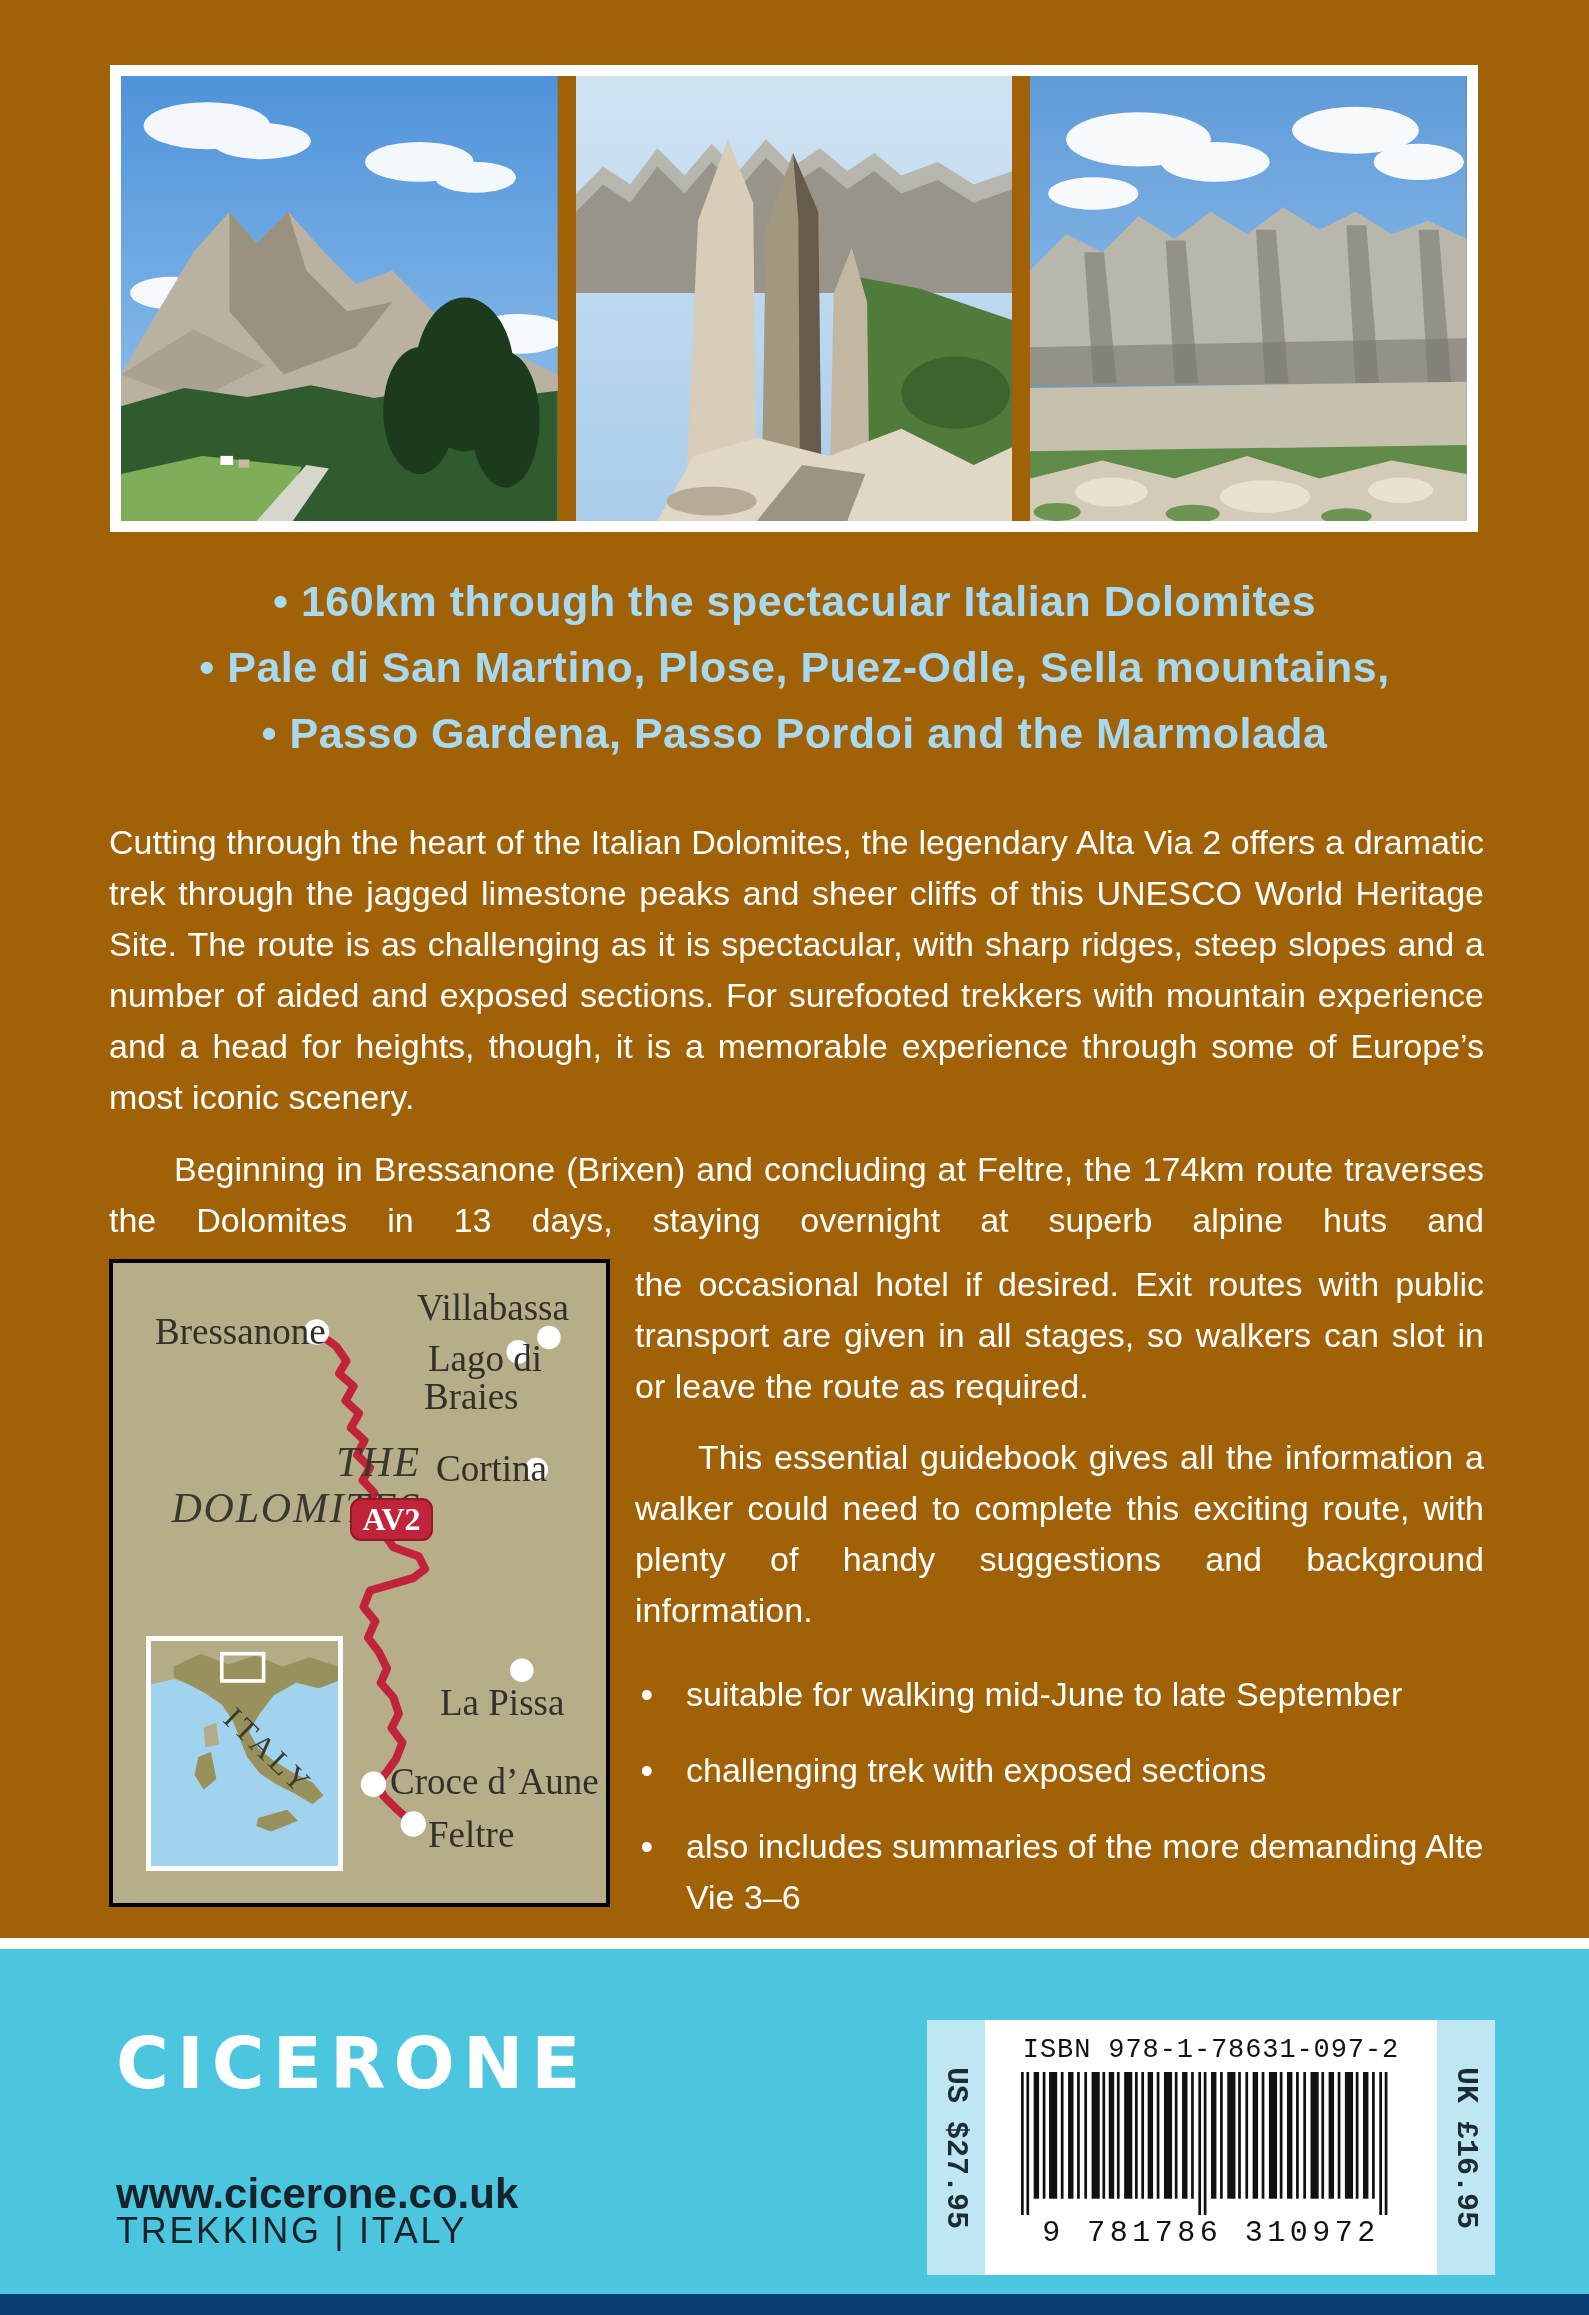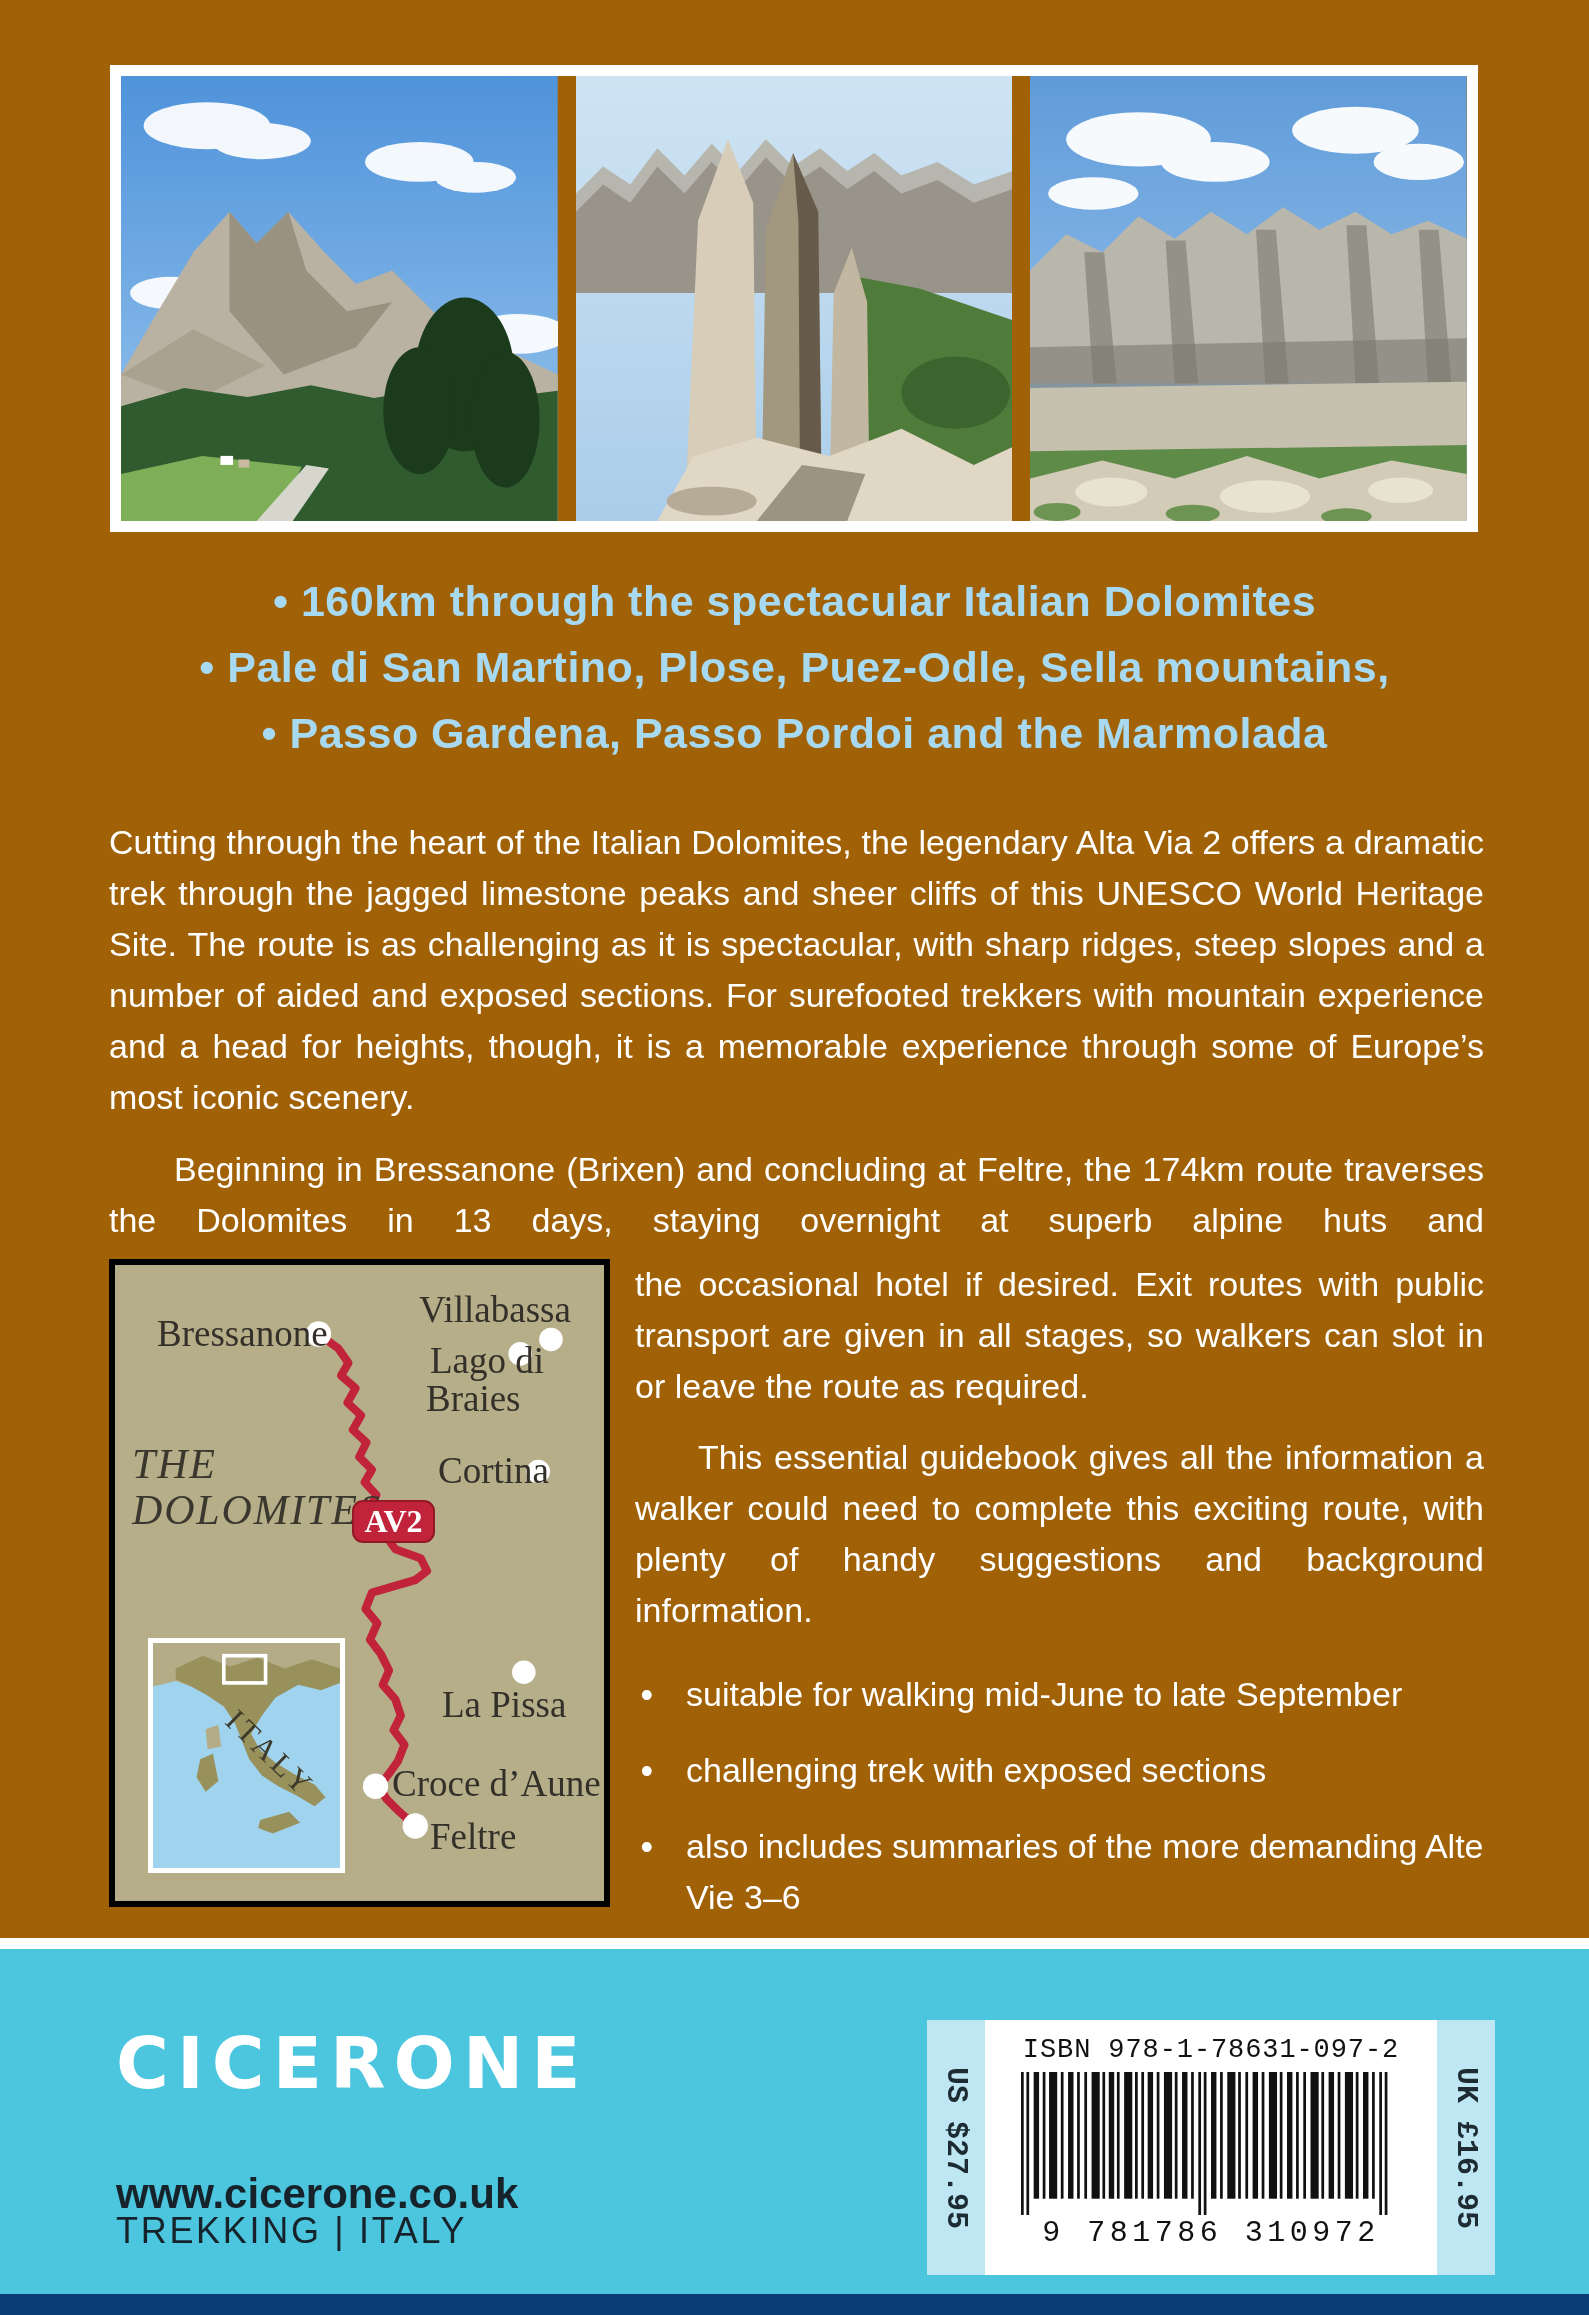--- a/index.html
+++ b/index.html
@@ -18,25 +18,25 @@
   .hl::before{content:"•  ";}
 
   
   .para{position:absolute;color:#ffffff;font-size:34px;line-height:51px;margin:0;
         text-align:justify;}
   .para1{left:109px;top:817px;width:1375px;}
   .para2{left:109px;top:1144px;width:1375px;text-indent:65px;text-align-last:justify;}
 
   
   .mapbox{position:absolute;left:109px;top:1259px;width:501px;height:648px;
-          border:6px solid #000000;box-sizing:border-box;background:#b6ae88;}
+          border:4px solid #000000;box-sizing:border-box;background:#b6ae88;}
   .maplayer{position:absolute;left:0;top:0;width:483px;height:630px;}
   .mlabel{position:absolute;font-family:"Liberation Serif",serif;color:#33302a;
           font-size:37px;white-space:nowrap;line-height:40px;}
-  .mtitle{position:absolute;left:17px;width:299px;text-align:left;
+  .mtitle{position:absolute;left:9px;width:299px;text-align:right;
           font-family:"Liberation Serif",serif;font-style:italic;color:#3a372e;
           font-size:42px;line-height:45px;letter-spacing:1.8px;}
   .badge{position:absolute;left:237px;top:235px;width:83px;height:43px;background:#c0233a;
          border:2.7px solid #951827;border-radius:11px;box-sizing:border-box;
          color:#ffffff;font-family:"Liberation Serif",serif;font-weight:bold;font-size:32px;
          display:flex;align-items:center;justify-content:center;}
   .inset{position:absolute;left:33px;top:373px;width:197px;height:235px;
          border:5.4px solid #ffffff;box-sizing:border-box;background:#9fd3ee;}
   .inset svg{display:block;width:100%;height:100%;}
 

